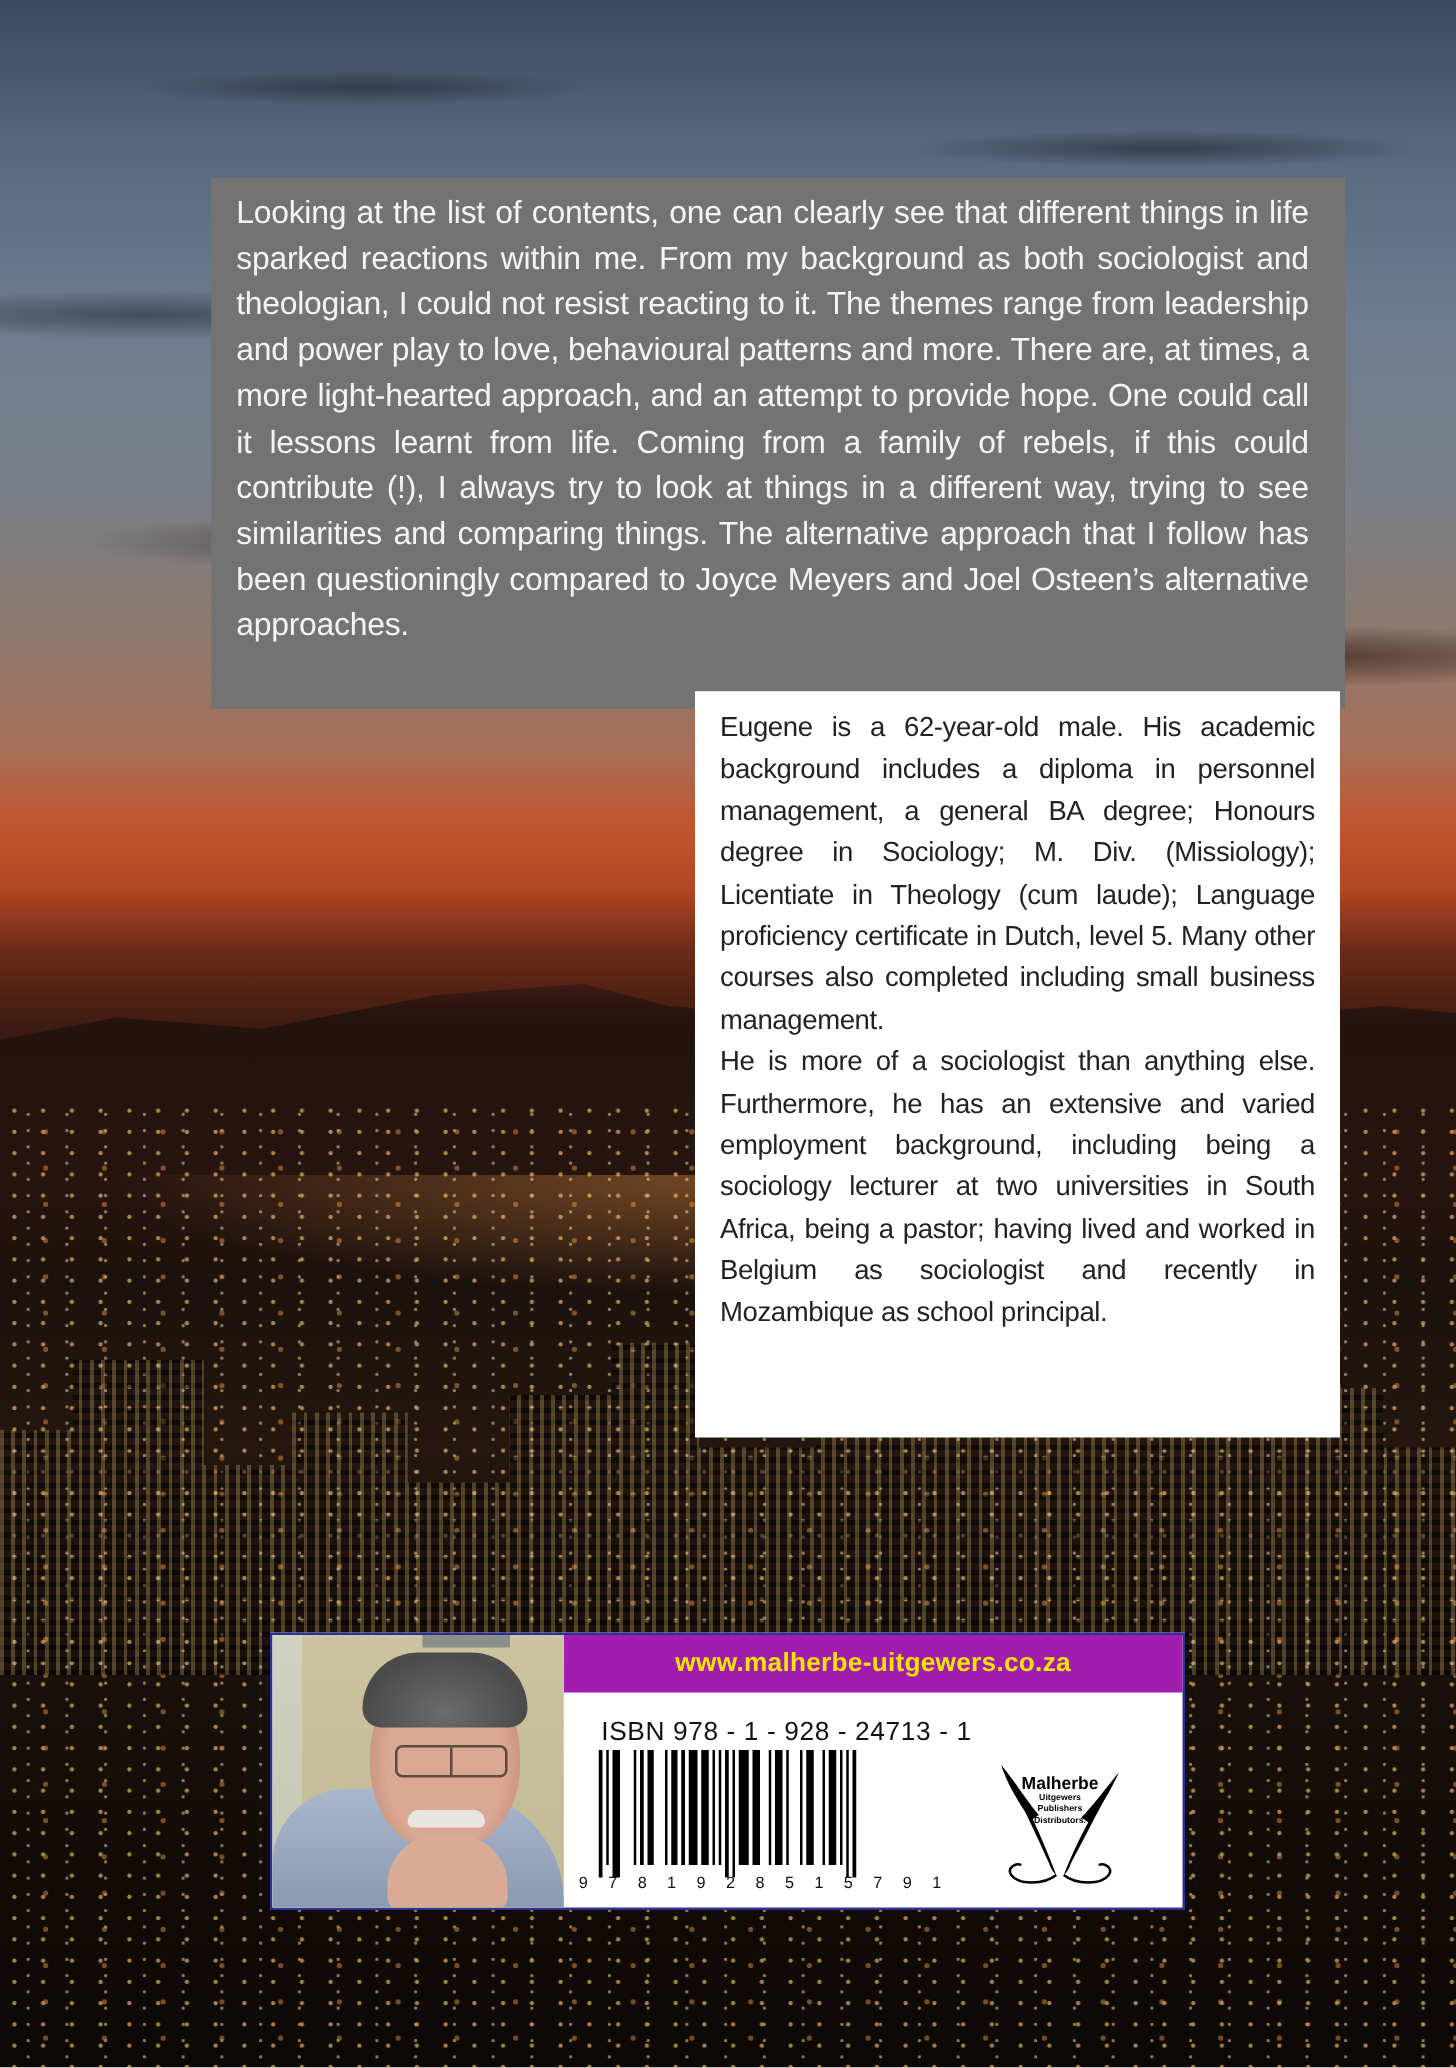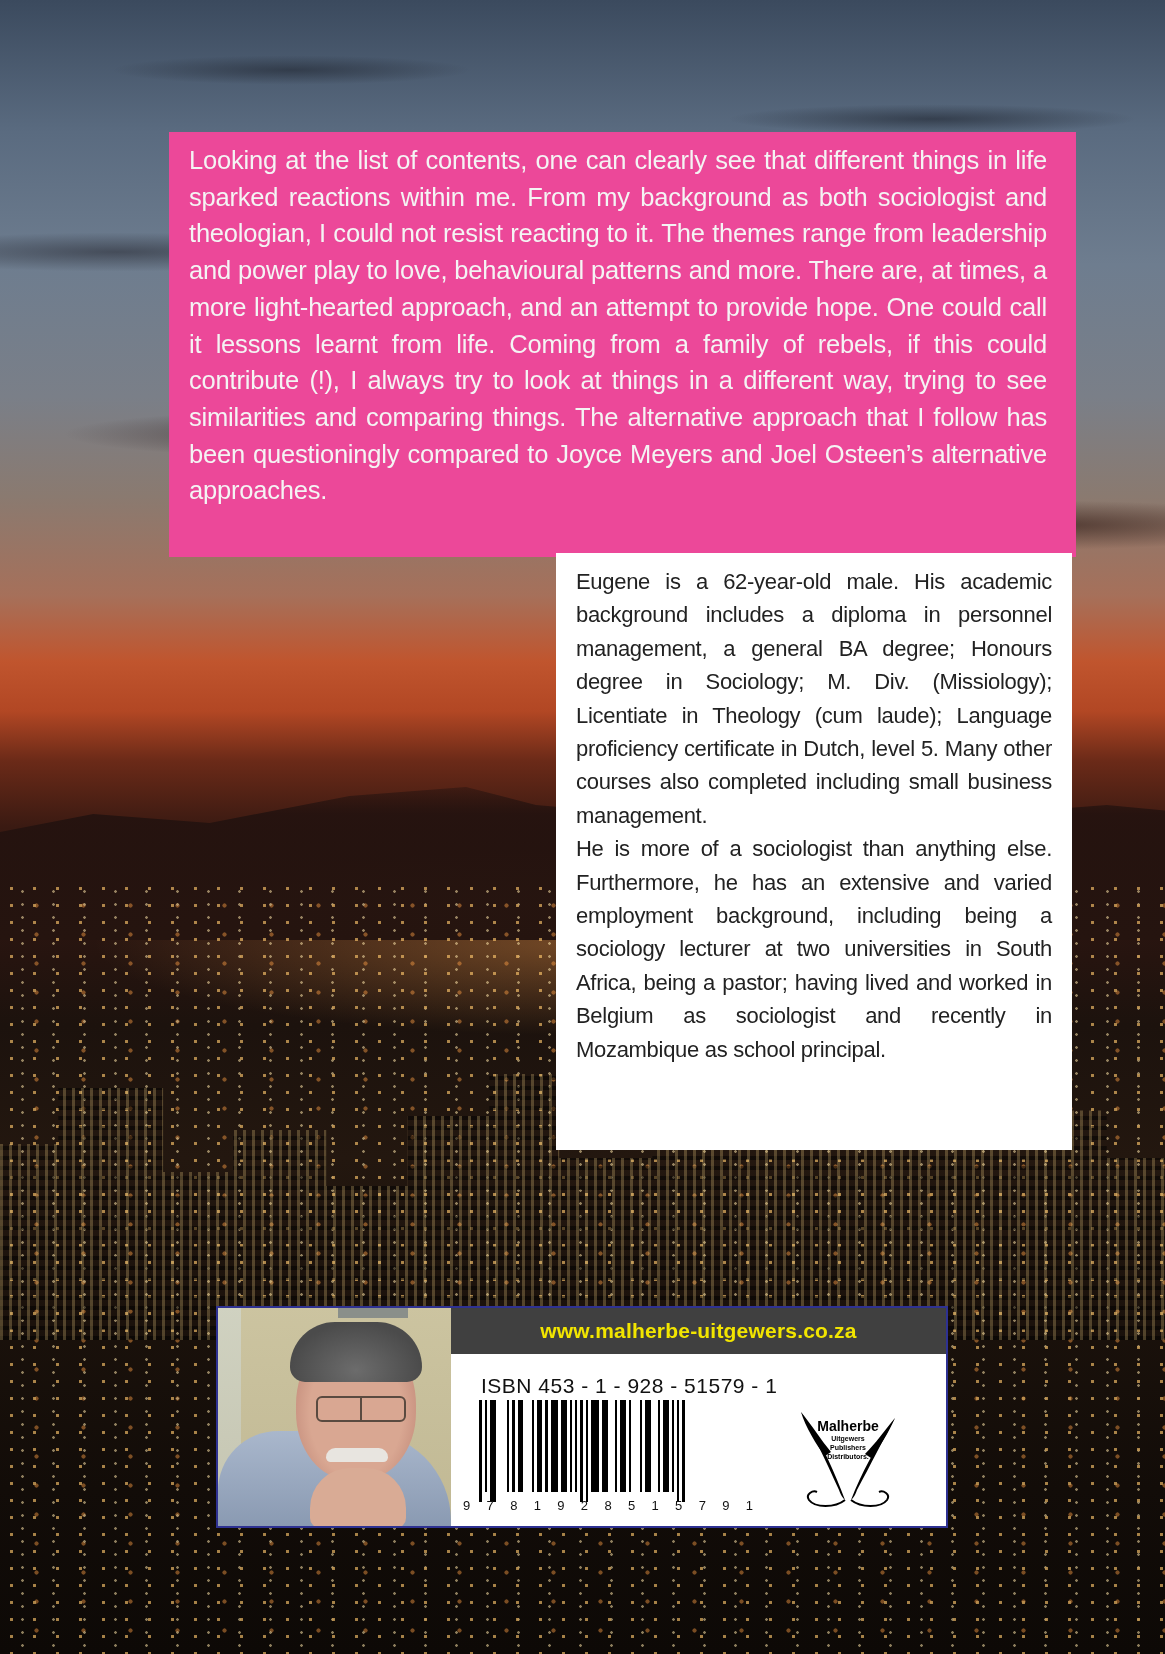--- a/index.html
+++ b/index.html
@@ -43,22 +43,22 @@
   }
   .buildings {
     position:absolute; left:0; right:0; top:1060px; height:280px;
     background:
       repeating-linear-gradient(90deg, rgba(255,220,140,0.25) 0 3px, transparent 3px 9px),
       repeating-linear-gradient(0deg, rgba(0,0,0,0.5) 0 4px, transparent 4px 10px);
     clip-path: polygon(0 30%, 5% 30%, 5% 10%, 14% 10%, 14% 40%, 20% 40%, 20% 25%, 28% 25%, 28% 45%, 35% 45%, 35% 20%, 42% 20%, 42% 5%, 48% 5%, 48% 35%, 56% 35%, 56% 15%, 64% 15%, 64% 28%, 72% 28%, 72% 8%, 80% 8%, 80% 30%, 88% 30%, 88% 18%, 95% 18%, 95% 35%, 100% 35%, 100% 100%, 0 100%);
   }
 
   .blurb {
-    position:absolute; left:169px; top:132px; width:907px; height:425px;
-    background:#ec4899; box-sizing:border-box;
+    position:absolute; left:169px; top:142px; width:907px; height:425px;
+    background:#737373; box-sizing:border-box;
     padding:10px 29px 0 20px;
   }
   .blurb p {
     margin:0; color:#f4f4f4; font-family:"Liberation Sans Narrow","Liberation Sans",sans-serif;
     font-size:25.5px; line-height:36.7px; text-align:justify; letter-spacing:-0.2px;
     font-stretch:condensed;
   }
   .bio {
     position:absolute; left:556px; top:553px; width:516px; height:597px;
     background:#ffffff; box-sizing:border-box; padding:12px 20px 0 20px;
@@ -88,21 +88,21 @@
   .photo .glasses { position:absolute; left:98px; top:88px; width:90px; height:26px;
     border:2px solid #5a4a40; border-radius:6px; box-sizing:border-box; }
   .photo .glasses::after { content:""; position:absolute; left:42px; top:0; width:2px; height:100%; background:#5a4a40; }
   .photo .mustache { position:absolute; left:108px; top:140px; width:62px; height:14px;
     background:#e8e5e0; border-radius:20px 20px 10px 10px; }
   .photo .hand { position:absolute; left:92px; top:160px; width:96px; height:60px;
     background:#d9ab95; border-radius:40px 40px 10px 10px; }
 
   .right { flex:1; display:flex; flex-direction:column; }
   .urlbar {
-    height:46px; background:#404040; display:flex; align-items:center; justify-content:center;text-align:center;
+    height:46px; background:#a21caf; display:flex; align-items:center; justify-content:center;text-align:center;
   }
   .urlbar span { color:#f2e500; font-weight:bold; font-size:21px; letter-spacing:0.2px; }
   .code-area { position:relative; flex:1; }
   .isbn {
     position:absolute; left:30px; top:20px; font-size:21px; color:#111; letter-spacing:0.5px;
     font-family:"Liberation Sans", sans-serif;
   }
   .barcode {
     position:absolute; left:28px; top:46px; width:270px; height:102px;
     display:flex; align-items:flex-start;
@@ -144,21 +144,21 @@
     <div class="hair"></div>
     <div class="glasses"></div>
     <div class="mustache"></div>
     <div class="hand"></div>
   </div>
   <div class="right">
     <div class="urlbar">
       <span>www.malherbe-uitgewers.co.za</span>
     </div>
     <div class="code-area">
-      <div class="isbn">ISBN  453 - 1 - 928 - 51579 - 1</div>
+      <div class="isbn">ISBN  978 - 1 - 928 - 24713 - 1</div>
       <div class="barcode">
         <i class="g" style="width:3px"></i>
           <i style="width:2px"></i>
           <i class="g" style="width:6px"></i>
           <i style="width:2px;margin-left:8px"></i>
           <i style="width:3px"></i>
           <i style="width:5px"></i>
           <i style="width:2px;margin-left:6px"></i>
           <i style="width:5px"></i>
           <i style="width:3px"></i>

